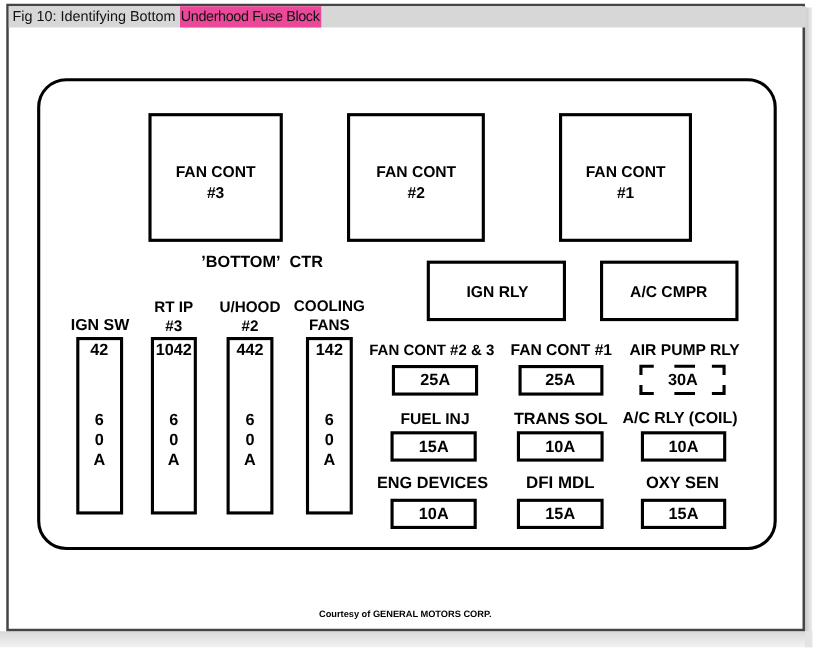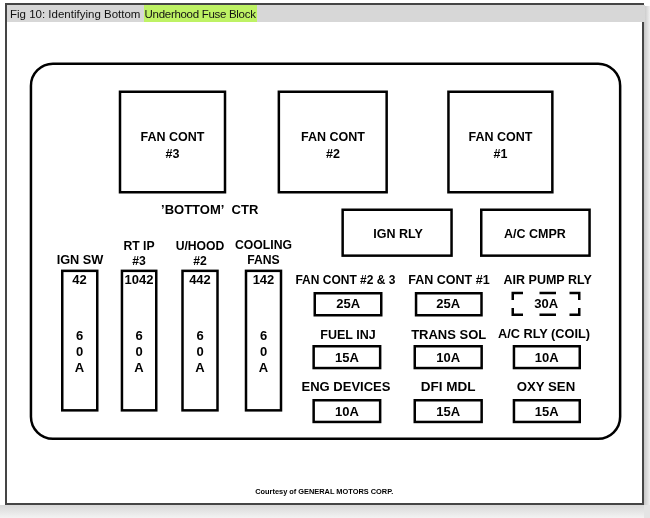--- a/index.html
+++ b/index.html
@@ -1,19 +1,19 @@
 <!DOCTYPE html>
 <html><head>
 <meta charset="utf-8">
 <style>
   html,body{margin:0;padding:0;width:650px;height:518px;background:#ffffff;overflow:hidden;}
   body{font-family:"Liberation Sans",sans-serif;position:relative;}
   .frame{position:absolute;left:5px;top:3px;width:639px;height:502px;border:2px solid #454545;background:#ffffff;box-sizing:border-box;}
   .titlebar{position:absolute;left:0;top:0;width:100%;height:15.5px;background:#d7d7d7;font-size:11.5px;line-height:15.5px;color:#121212;white-space:nowrap;padding-left:3px;padding-top:1.7px;box-sizing:content-box;}
-  .titlebar mark{background:#bef264;color:#121212;letter-spacing:-0.3px;padding:2.6px 1px 2.5px;}
+  .titlebar mark{background:#ec4899;color:#121212;letter-spacing:-0.3px;padding:2.6px 1px 2.5px;}
   svg{position:absolute;left:0;top:0;}
   text{font-family:"Liberation Sans",sans-serif;font-weight:bold;fill:#000;}
   .shadow-r{position:absolute;left:644px;top:6px;width:6px;height:499px;background:linear-gradient(to right,#c6c6c6,#efefef);}
   .shadow-b{position:absolute;left:0;top:505px;width:650px;height:13px;background:linear-gradient(to bottom,#d8d8d8,#f3f3f3);}
   .shadow-c{position:absolute;left:644px;top:505px;width:6px;height:13px;background:#e4e4e4;}
 </style>
 </head>
 <body>
 
 <div class="shadow-r"></div>

